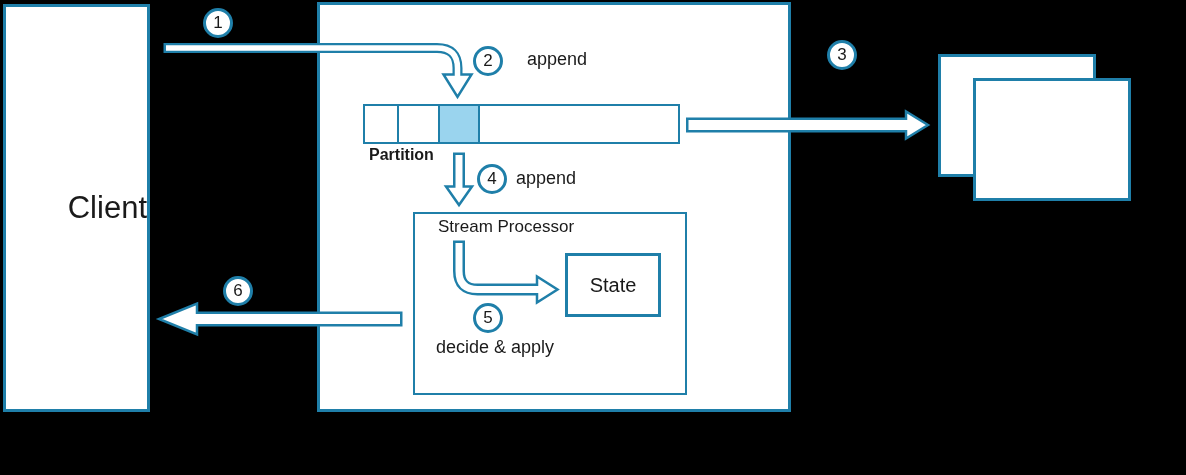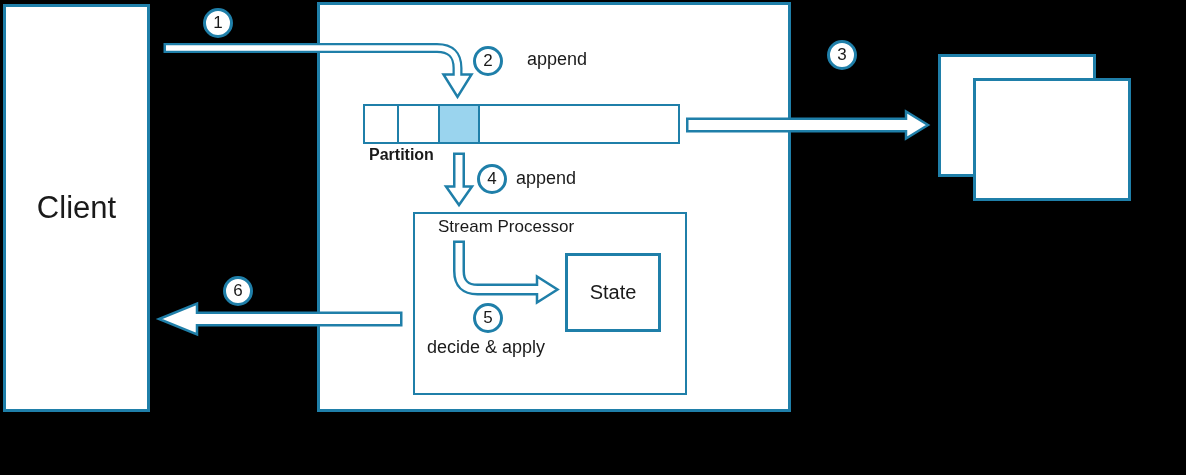--- a/index.html
+++ b/index.html
@@ -9,26 +9,26 @@
     --bg:#000000;
     --boxfill:#ffffff;
   }
   html,body{margin:0;padding:0;background:var(--bg);}
   #canvas{
     position:relative;width:1186px;height:475px;background:var(--bg);
     font-family:"Liberation Sans",sans-serif;color:var(--text);
     overflow:hidden;
   }
   .box{position:absolute;background:var(--boxfill);border:3px solid var(--accent);box-sizing:border-box;}
-  .client{left:3px;top:4px;width:147px;height:408px;display:flex;align-items:center;justify-content:center;}
+  .client{left:3px;top:4px;width:147px;height:408px;display:flex;align-items:center;justify-content:flex-end;}
   .client-label{font-size:31px;color:var(--text);}
   .system{left:317px;top:2px;width:474px;height:410px;}
   .processor{left:413px;top:212px;width:274px;height:183px;border-width:2px;}
   .processor-title{position:absolute;left:438px;top:217px;font-size:17px;font-weight:normal;}
-  .state{left:565px;top:253px;width:96px;height:79px;display:flex;align-items:center;justify-content:center;}
+  .state{left:565px;top:253px;width:96px;height:64px;display:flex;align-items:center;justify-content:center;}
   .state-label{font-size:20px;}
   .consumer-back{left:938px;top:54px;width:158px;height:123px;}
   .consumer-front{left:973px;top:78px;width:158px;height:123px;}
   .partition{left:363px;top:104px;width:317px;height:40px;border-width:2px;display:flex;}
   .pcell{height:100%;box-sizing:border-box;border-right:2px solid var(--accent);background:var(--boxfill);}
   .pcell:nth-child(1){width:34px;}
   .pcell:nth-child(2){width:41px;}
   .pcell:nth-child(3){width:40px;}
   .pcell:nth-child(4){flex:1;border-right:none;}
   .pcell.hl{background:var(--highlight);}
@@ -121,15 +121,15 @@
     </div>
   <div class="badge" style="left:473px;top:303px">
       <span>5</span>
     </div>
   <div class="badge" style="left:223px;top:276px">
       <span>6</span>
     </div>
 
   <div class="steplabel" style="left:527px;top:48px">append</div>
   <div class="steplabel" style="left:516px;top:167px">append</div>
-  <div class="steplabel" style="left:427px;top:336px">decide &amp; apply</div>
+  <div class="steplabel" style="left:436px;top:336px">decide &amp; apply</div>
 
 </div>
 
 </body></html>

